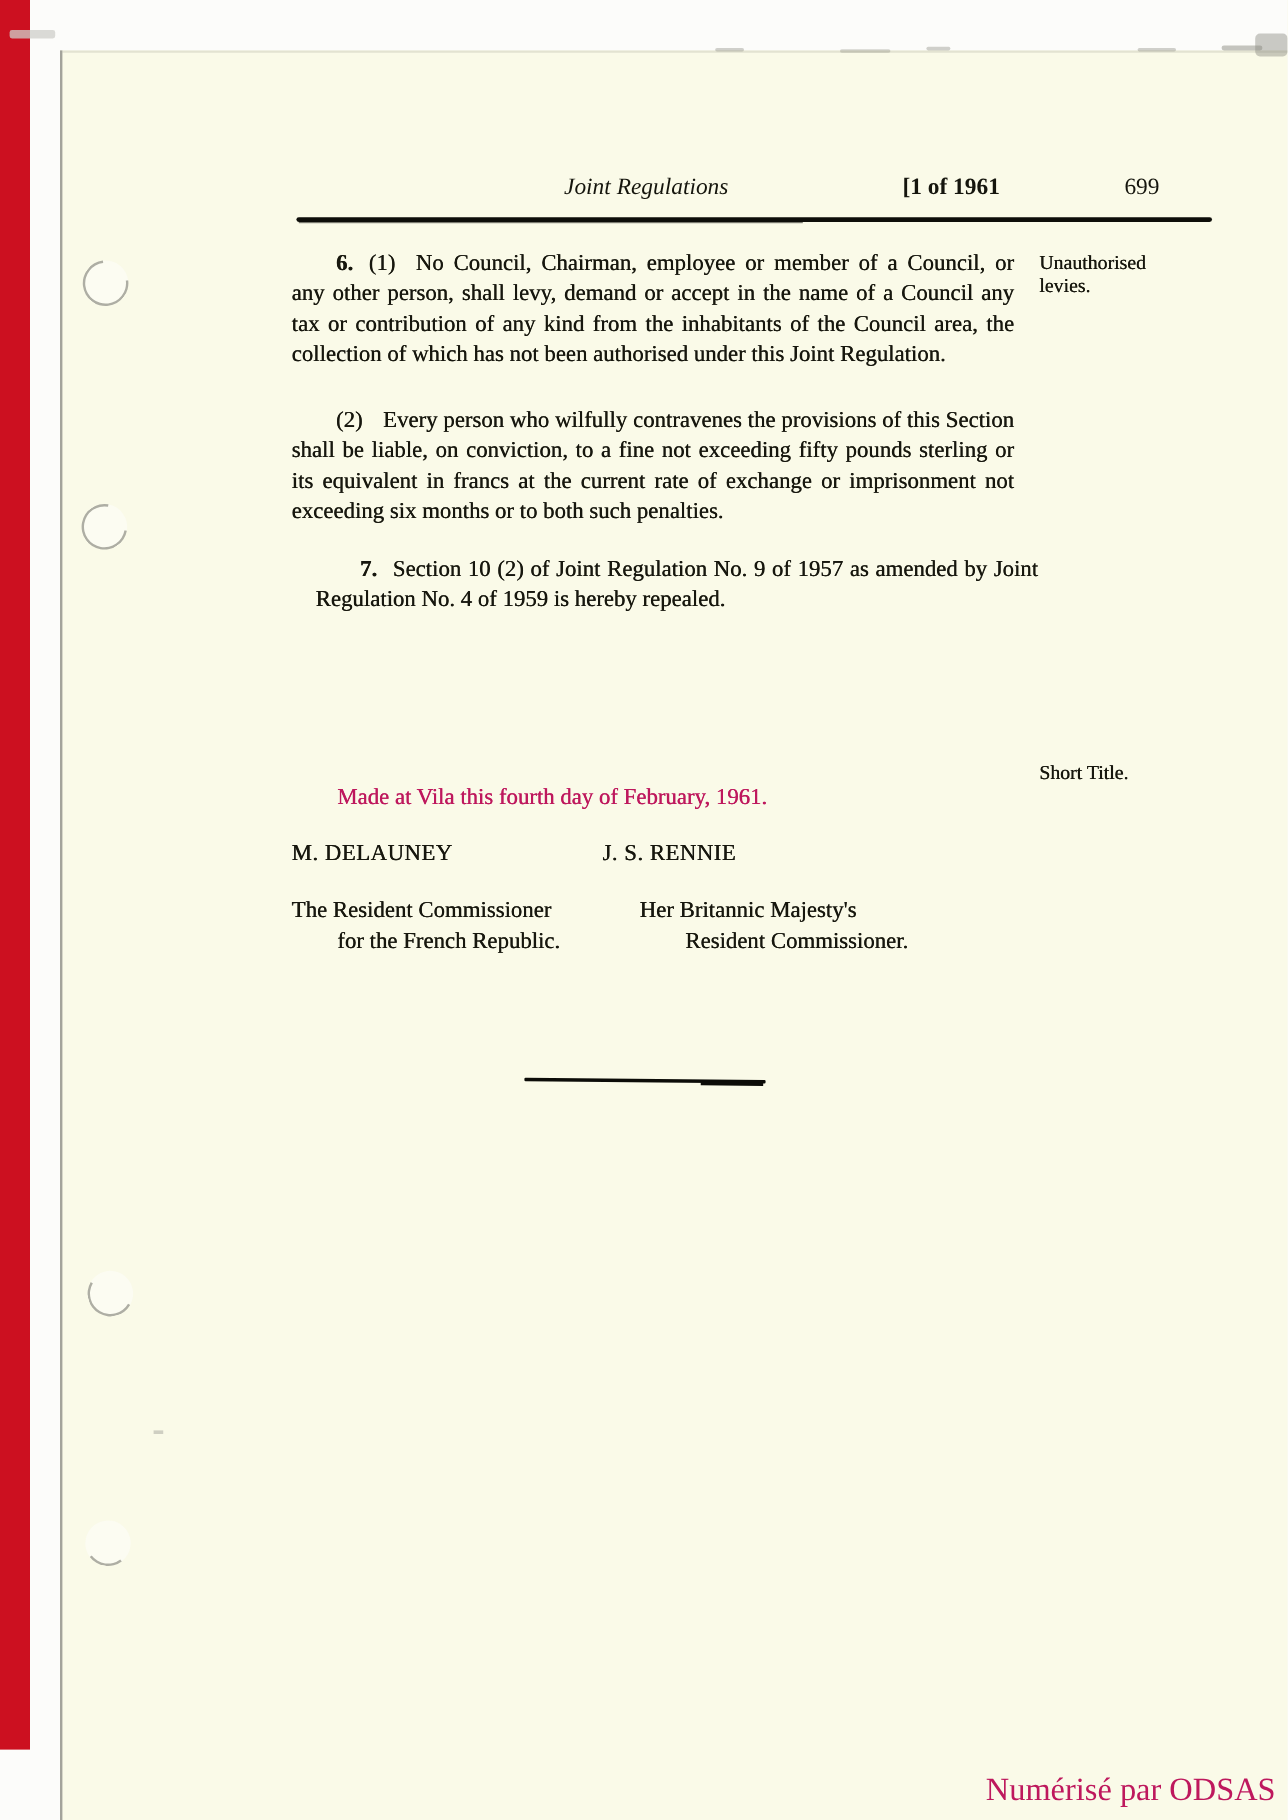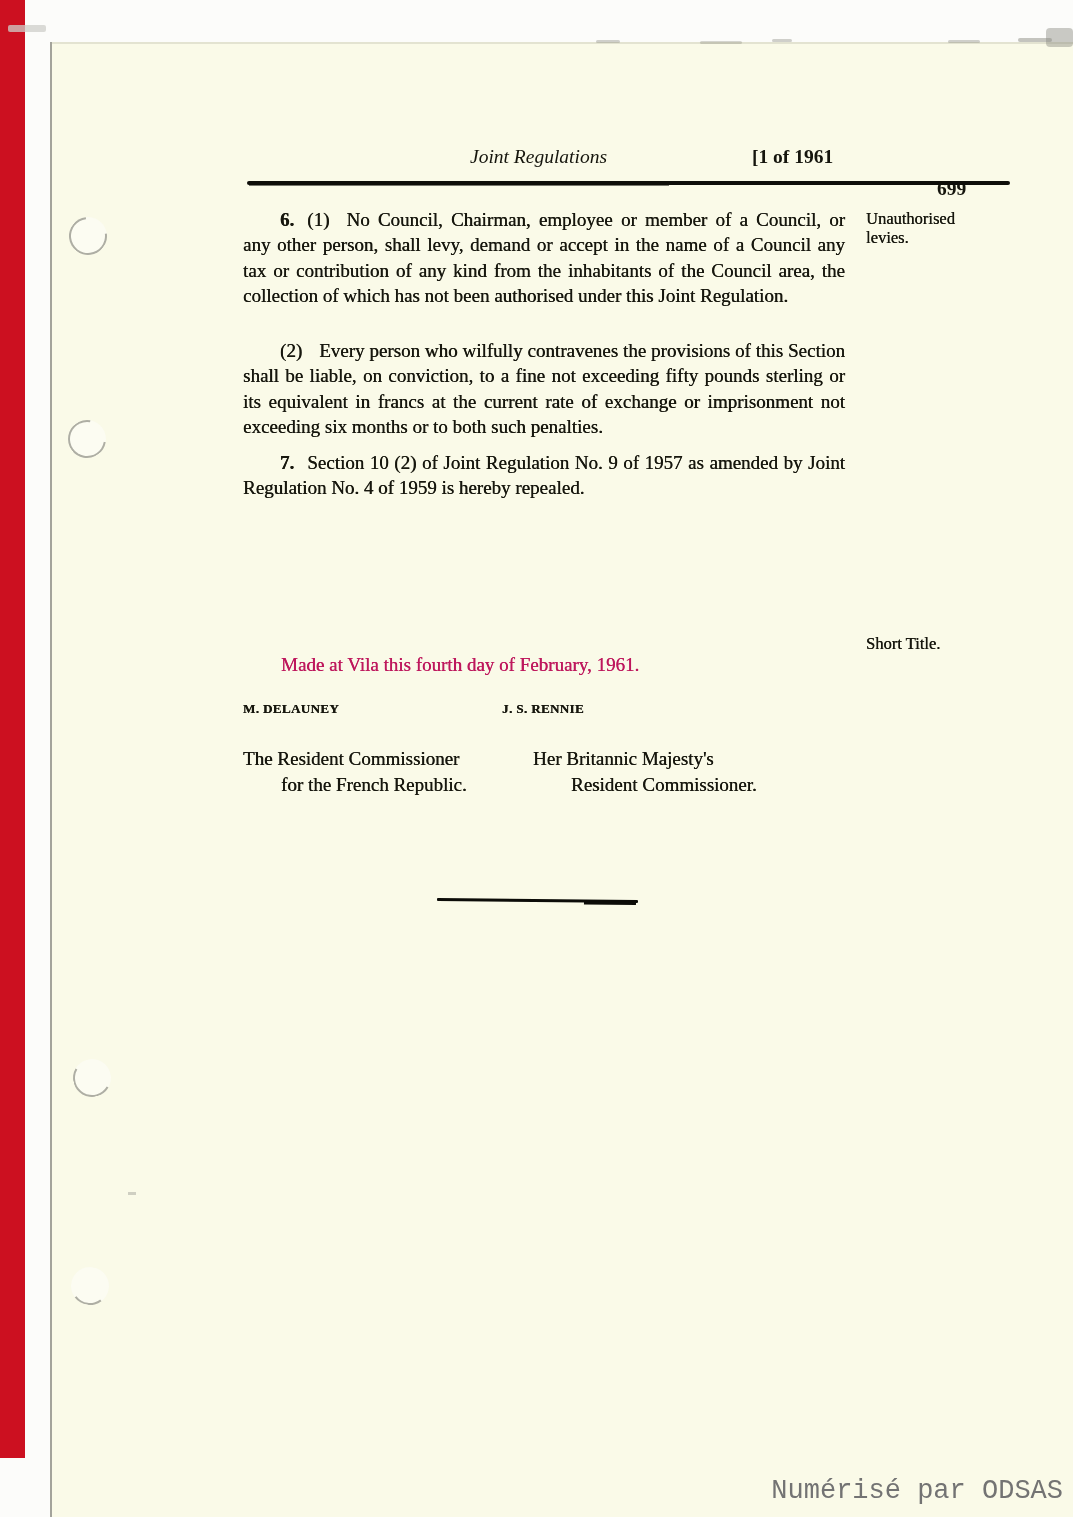--- a/index.html
+++ b/index.html
@@ -31,21 +31,21 @@
   }
   .hole.h1{left:69px;top:217px;border-top-color:transparent;transform:rotate(38deg);}
   .hole.h2{left:68px;top:420px;border-top-color:transparent;transform:rotate(55deg);}
   .hole.h3{left:73px;top:1059px;border-right-color:transparent;border-top-color:transparent;transform:rotate(-15deg);border-color-adjust:exact;}
   .hole.h4{left:71px;top:1267px;border-top-color:transparent;border-left-color:transparent;border-right-color:transparent;transform:rotate(8deg);}
   .speck{position:absolute;background:#b2b2a8;}
   
   .hdr{position:absolute;font-size:19.5px;color:#15150d;white-space:nowrap;text-align:right;}
   .hdr.title{left:470px;top:146px;font-style:italic;}
   .hdr.cite{left:752px;top:146px;font-weight:700;}
-  .hdr.pageno{left:937px;top:146px;font-weight:700;margin-top:32px;}
+  .hdr.pageno{left:937px;top:146px;font-weight:400;}
   .header-rule{
     position:absolute;left:247px;top:181px;width:763px;height:3.6px;
     background:#0e0e09;border-radius:2px;
   }
   .header-rule:after{
     content:"";position:absolute;left:2px;top:4px;width:420px;height:1.4px;
     background:#0e0e09;opacity:.55;
   }
   
   .para{
@@ -58,21 +58,21 @@
   .indent{margin-left:37px;}
   .subnum{margin-right:17px;}
   
   .note{
     position:absolute;left:866px;width:112px;
     font-size:16.5px;line-height:19.4px;color:#17170e;
     text-shadow:.3px 0 0 currentColor;margin:0;
   }
   
   .sig-name{
-    position:absolute;font-size:13px;font-weight:700;letter-spacing:.4px;
+    position:absolute;font-size:19px;font-weight:400;letter-spacing:.4px;
     color:#17170e;text-shadow:.3px 0 0 currentColor;white-space:nowrap;
   }
   .sig-title{
     position:absolute;font-size:19px;line-height:25.5px;color:#17170e;
     text-shadow:.3px 0 0 currentColor;
   }
   .sig-title .l2{padding-left:38px;}
   .madeat{position:absolute;left:281px;top:654px;font-size:19px;color:#be185d;
     text-shadow:.3px 0 0 currentColor;white-space:nowrap;}
   
@@ -80,21 +80,21 @@
     position:absolute;left:437px;top:899px;width:201px;height:3.4px;
     background:#0c0c08;transform:rotate(.55deg);border-radius:1px;
   }
   .divider:after{
     content:"";position:absolute;right:2px;top:1.5px;width:52px;height:3.4px;
     background:#0c0c08;
   }
   
   .watermark{
     position:absolute;right:10px;top:1476px;
-    font-family:Liberation Mono, monospace;font-size:27px;color:#737373;
+    font-family:Liberation Serif, serif;font-size:27px;color:#be185d;
     white-space:nowrap;
   }
 </style>
 </head>
 <body>
 
 <div class="canvas">
 
   <div class="red-strip"></div>
   <div class="paper"></div>
@@ -116,21 +116,21 @@
   <span class="hdr title">Joint Regulations</span>
   <span class="hdr cite">[1 of 1961</span>
   <span class="hdr pageno">699</span>
   <div class="header-rule"></div>
 
   <p class="para" style="top:207px;"><span class="secnum indent">6.</span><span class="subnum">(1)</span><span>No Council, Chairman, employee or member of a Council, or any other person, shall levy, demand or accept in the name of a Council any tax or contribution of any kind from the inhabitants of the Council area, the collection of which has not been authorised under this Joint Regulation.</span></p>
   <p class="note" style="top:209px;">Unauthorised levies.</p>
 
   <p class="para" style="top:338px;"><span class="subnum indent">(2)</span><span>Every person who wilfully contravenes the provisions of this Section shall be liable, on conviction, to a fine not exceeding fifty pounds sterling or its equivalent in francs at the current rate of exchange or imprisonment not exceeding six months or to both such penalties.</span></p>
 
-  <p class="para" style="top:450px;"><span class="secnum indent">7.</span><span>Section 10 (2) of Joint Regulation No. 9 of 1957 as amended by Joint Regulation No. 4 of 1959 is hereby repealed.</span></p>
+  <p class="para" style="top:462px;margin-left:20px;"><span class="secnum indent">7.</span><span>Section 10 (2) of Joint Regulation No. 9 of 1957 as amended by Joint Regulation No. 4 of 1959 is hereby repealed.</span></p>
 
   <p class="note" style="top:592px;margin-top:42px;">Short Title.</p>
 
   <div class="madeat">Made at Vila this fourth day of February, 1961.</div>
 
   <div class="sig-name" style="left:243px;top:701px;">M. DELAUNEY</div>
   <div class="sig-name" style="left:502px;top:701px;">J. S. RENNIE</div>
 
   <div class="sig-title" style="left:243px;top:746px;">
     <div class="l1">The Resident Commissioner</div>

